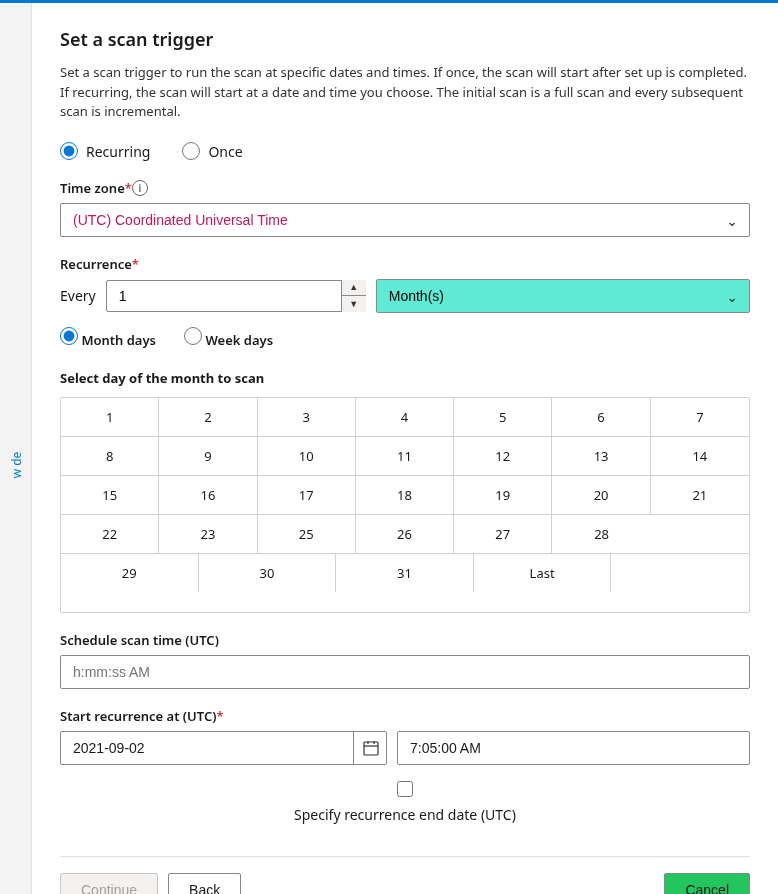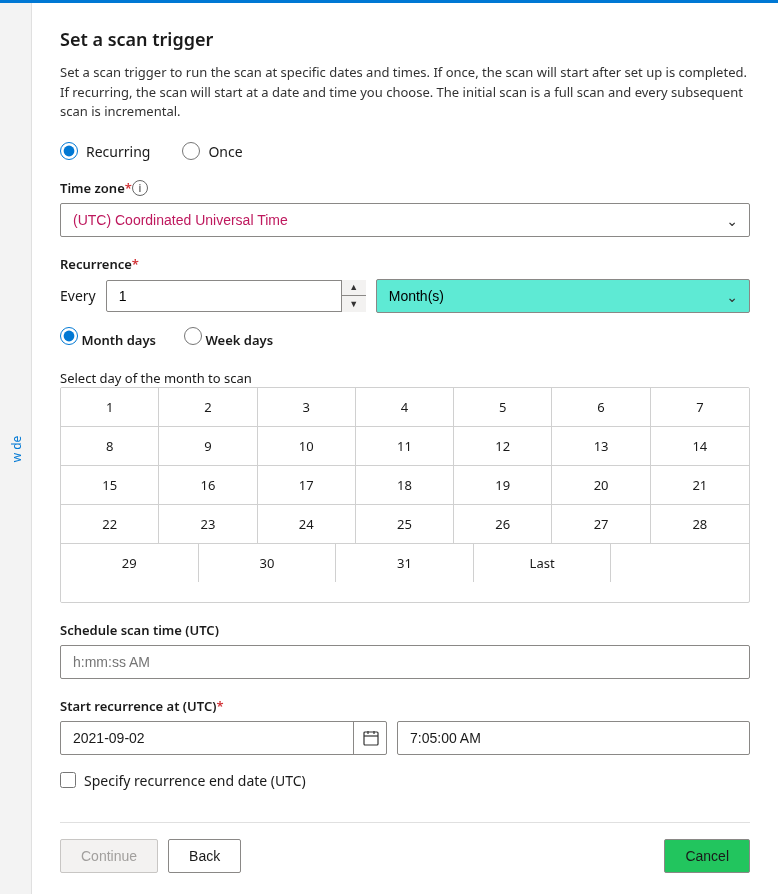--- a/index.html
+++ b/index.html
@@ -183,21 +183,22 @@
     }
     .day-type-radio-group {
       display: flex;
       gap: 28px;
       align-items: center;
       margin-bottom: 14px;
       margin-top: 12px;
     }
     .day-select-label {
       font-size: 13px;
-      font-weight: 400;
+      font-weight: 700;
+      margin-bottom: 10px;
     }
     .calendar-grid {
       border: 1px solid #d0d0d0;
       border-radius: 2px;
       overflow: hidden;
       margin-bottom: 18px;
     }
     .calendar-row {
       display: grid;
       grid-template-columns: repeat(7, 1fr);
@@ -269,20 +270,21 @@
       border: 1px solid #8a8886;
       border-radius: 2px;
       font-size: 14px;
       color: #1a1a1a;
     }
     .checkbox-row {
       display: flex;
       align-items: center;
       gap: 8px;
       margin-bottom: 32px;
+      flex-direction: column;
     }
     .checkbox-input {
       width: 16px;
       height: 16px;
       cursor: pointer;
       accent-color: #0078d4;
     }
     .checkbox-label {
       font-size: 14px;
     }
@@ -429,21 +431,20 @@
           <div class="calendar-cell">16</div>
           <div class="calendar-cell">17</div>
           <div class="calendar-cell">18</div>
           <div class="calendar-cell">19</div>
           <div class="calendar-cell">20</div>
           <div class="calendar-cell">21</div>
         </div>
         <div class="calendar-row">
           <div class="calendar-cell">22</div>
           <div class="calendar-cell">23</div>
-          <div class="calendar-cell">24</div>
           <div class="calendar-cell">25</div>
           <div class="calendar-cell">26</div>
           <div class="calendar-cell">27</div>
           <div class="calendar-cell">28</div>
         </div>
         <div class="calendar-row last-row-grid" style="display:grid;grid-template-columns:repeat(5,1fr);">
           <div class="calendar-cell">29</div>
           <div class="calendar-cell">30</div>
           <div class="calendar-cell">31</div>
           <div class="calendar-cell">Last</div>

